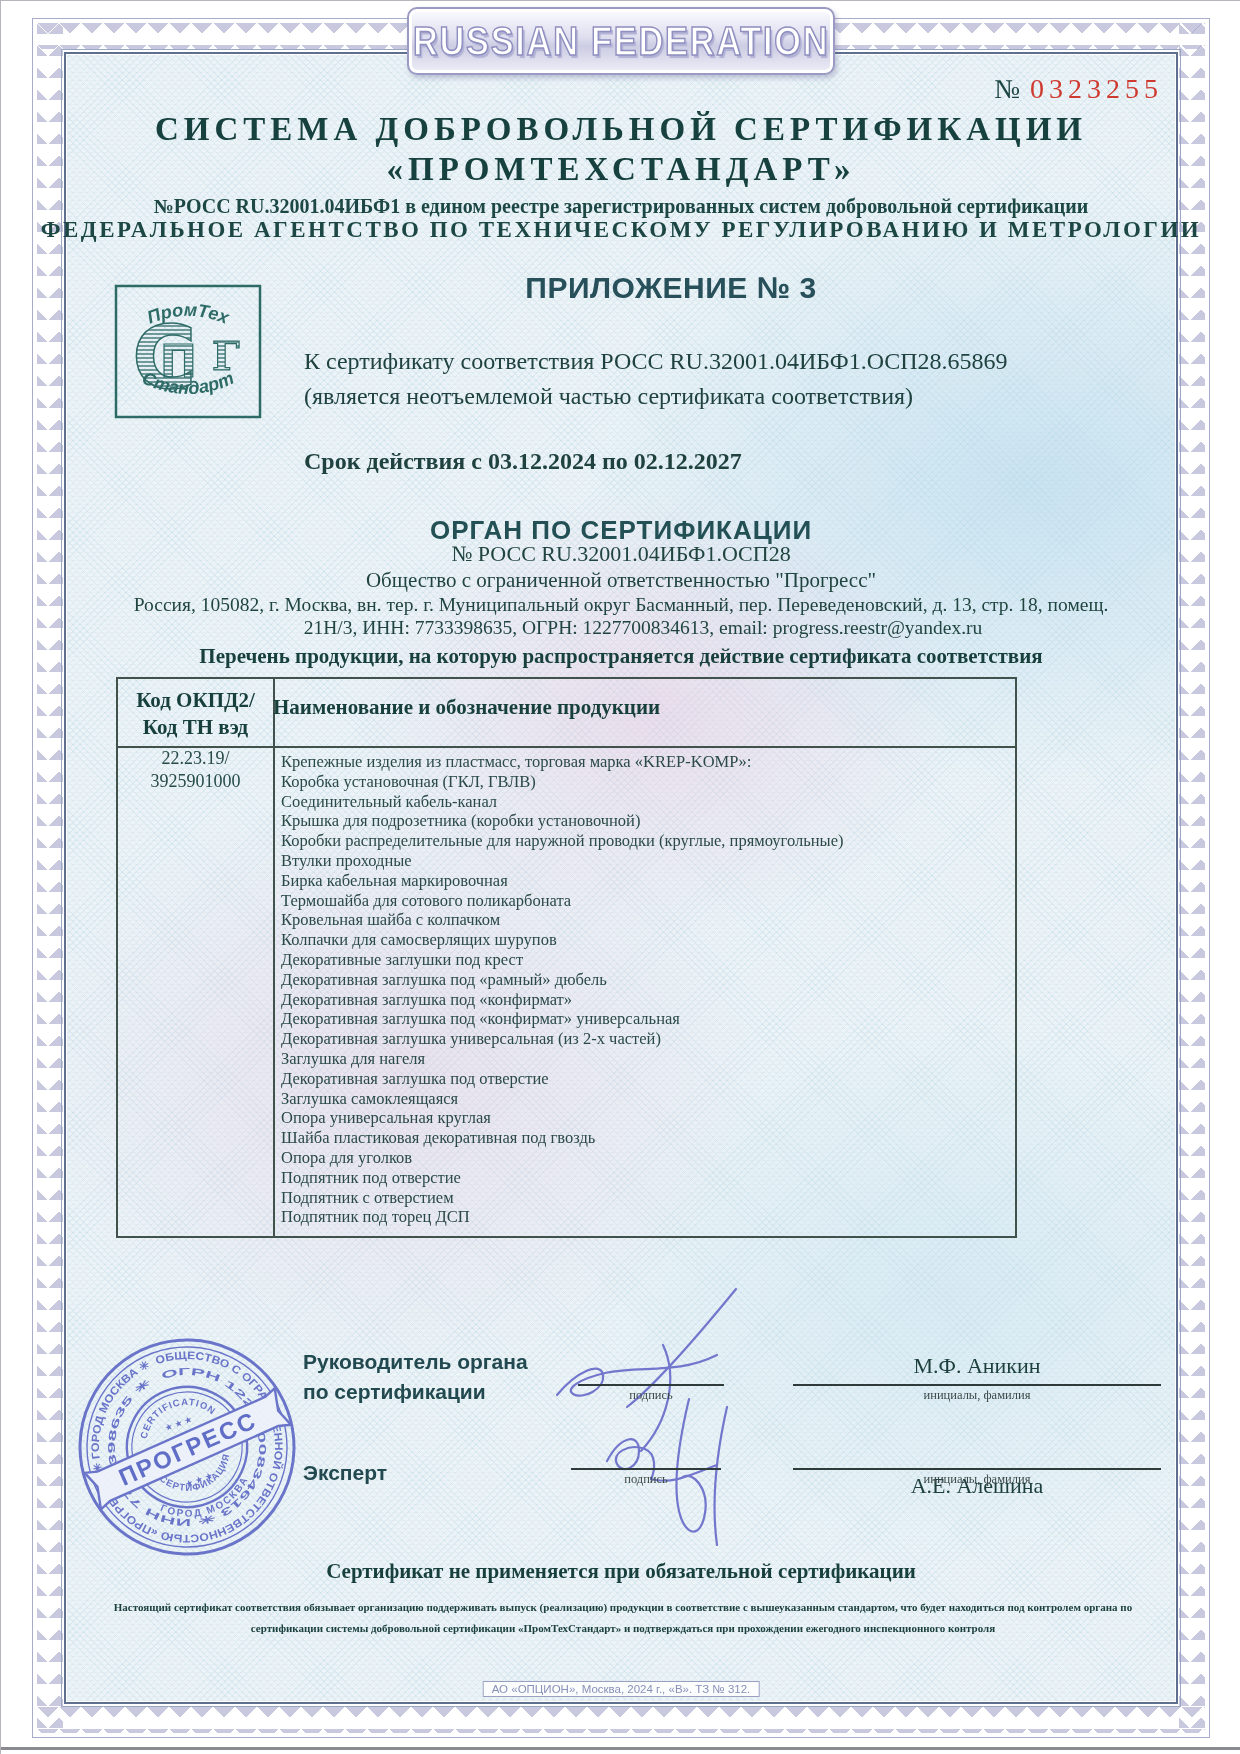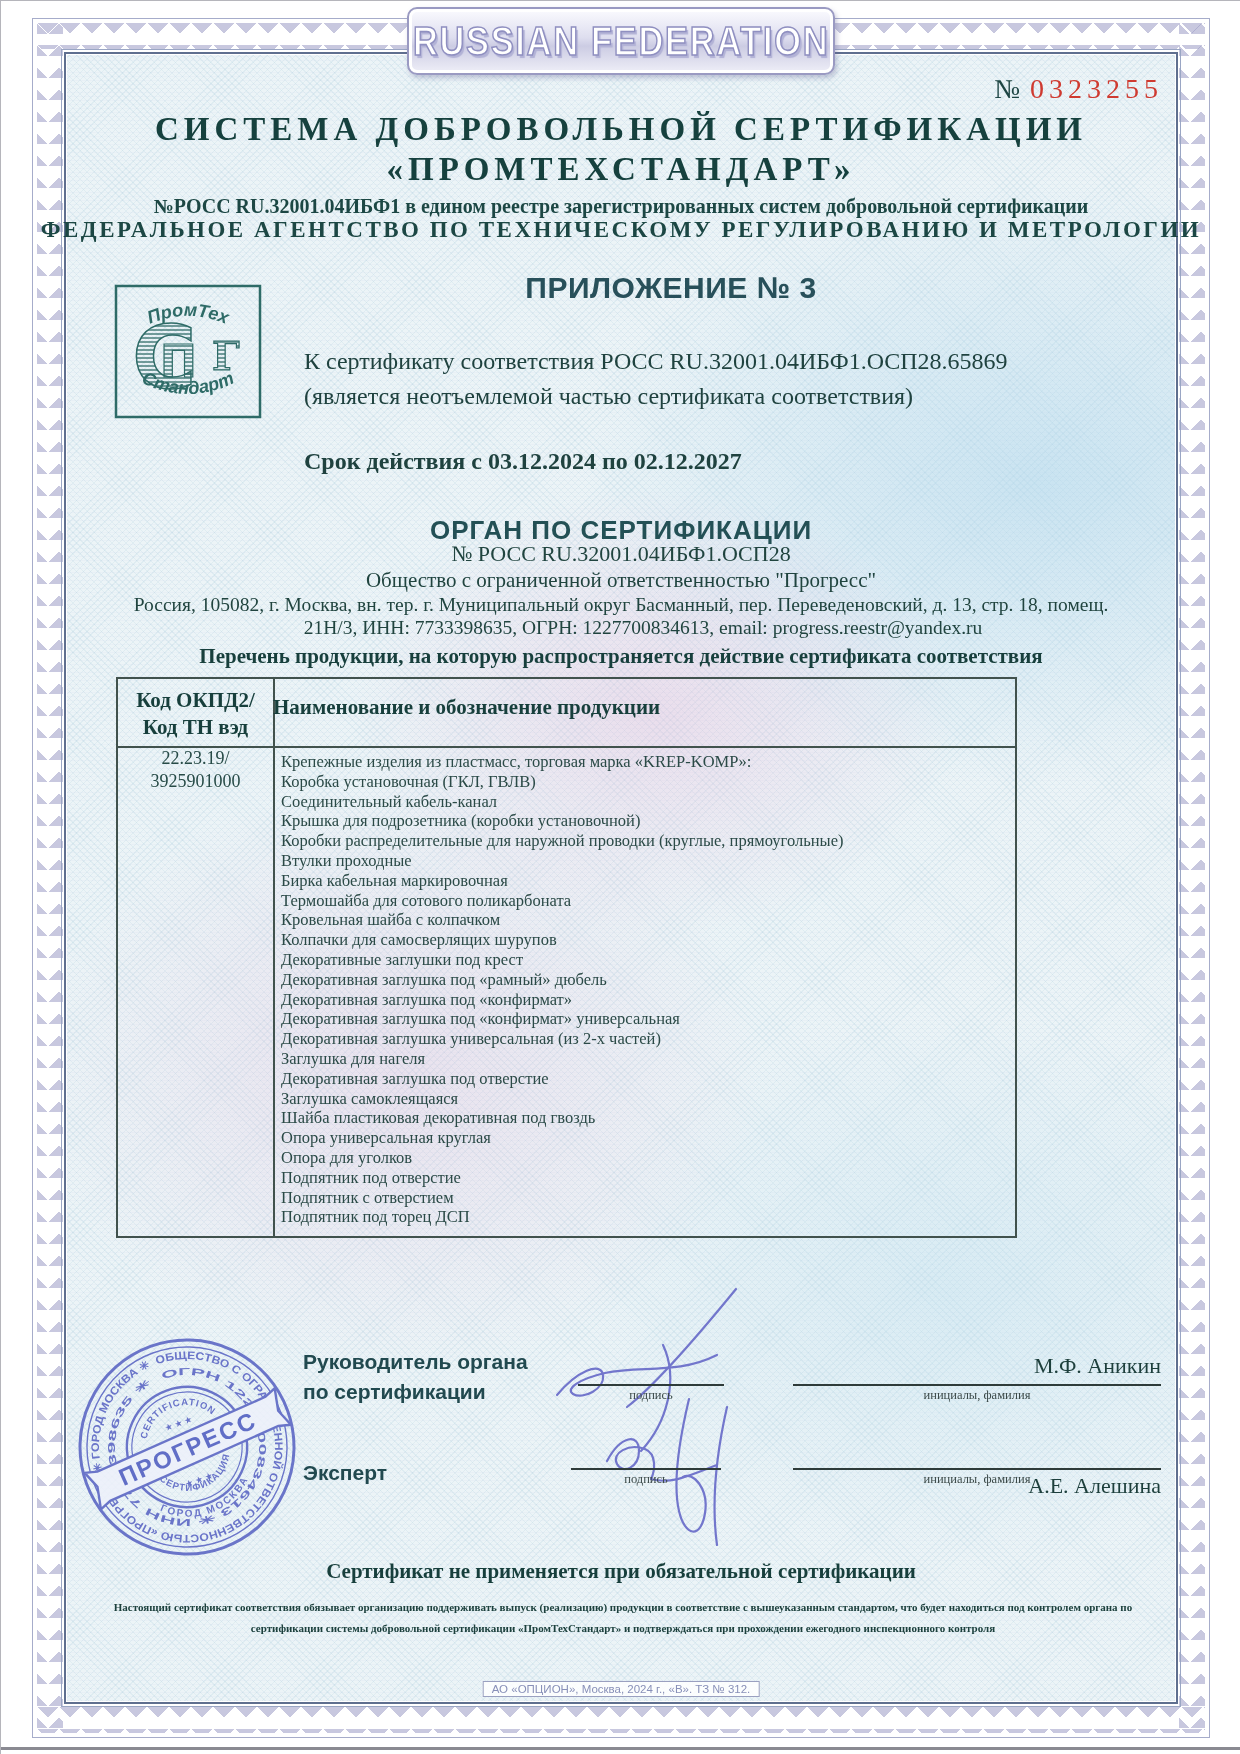--- a/index.html
+++ b/index.html
@@ -88,21 +88,21 @@
   .sigline{border-top:2px solid #2e3b3a;}
   .sig1-line{left:577px;top:1383px;width:146px;}
   .sig2-line{left:570px;top:1467px;width:150px;}
   .name1-line{left:792px;top:1383px;width:368px;}
   .name2-line{left:792px;top:1467px;width:368px;}
   .caption{font-size:12.5px;color:#3c4a49;text-align:center;}
   .cap-sig1{left:577px;top:1387px;width:146px;}
   .cap-sig2{left:570px;top:1471px;width:150px;}
   .cap-name1{left:792px;top:1387px;width:368px;}
   .cap-name2{left:792px;top:1471px;width:368px;}
-  .name-text{font-size:22px;color:#1d3f3c;text-align:right;}
+  .name-text{font-size:22px;color:#1d3f3c;text-align:center;}
   .name1{left:792px;top:1352px;width:368px;}
   .name2{left:792px;top:1472px;width:368px;}
 
   .stamp-wrap{left:72px;top:1332px;width:228px;height:228px;transform:rotate(-20deg);opacity:.85;}
   .sig-svg{pointer-events:none;}
 
   
   .note{top:1558px;font-size:21px;font-weight:bold;color:#173f3c;}
   .foot-par{top:1596px;left:94px;width:1056px;text-align:center;font-size:11px;
       font-weight:bold;color:#1c403d;line-height:21px;}
@@ -194,22 +194,22 @@
         <div class="t-item">Кровельная шайба с колпачком</div>
         <div class="t-item">Колпачки для самосверлящих шурупов</div>
         <div class="t-item">Декоративные заглушки под крест</div>
         <div class="t-item">Декоративная заглушка под «рамный» дюбель</div>
         <div class="t-item">Декоративная заглушка под «конфирмат»</div>
         <div class="t-item">Декоративная заглушка под «конфирмат» универсальная</div>
         <div class="t-item">Декоративная заглушка универсальная (из 2-х частей)</div>
         <div class="t-item">Заглушка для нагеля</div>
         <div class="t-item">Декоративная заглушка под отверстие</div>
         <div class="t-item">Заглушка самоклеящаяся</div>
+        <div class="t-item">Опора универсальная круглая</div>
         <div class="t-item">Шайба пластиковая декоративная под гвоздь</div>
-        <div class="t-item">Опора универсальная круглая</div>
         <div class="t-item">Опора для уголков</div>
         <div class="t-item">Подпятник под отверстие</div>
         <div class="t-item">Подпятник с отверстием</div>
         <div class="t-item">Подпятник под торец ДСП</div>
       </div>
   </div>
 
   <div class="abs stamp-wrap">
     <svg width="228" height="228" viewBox="0 0 228 228">
       <defs>

